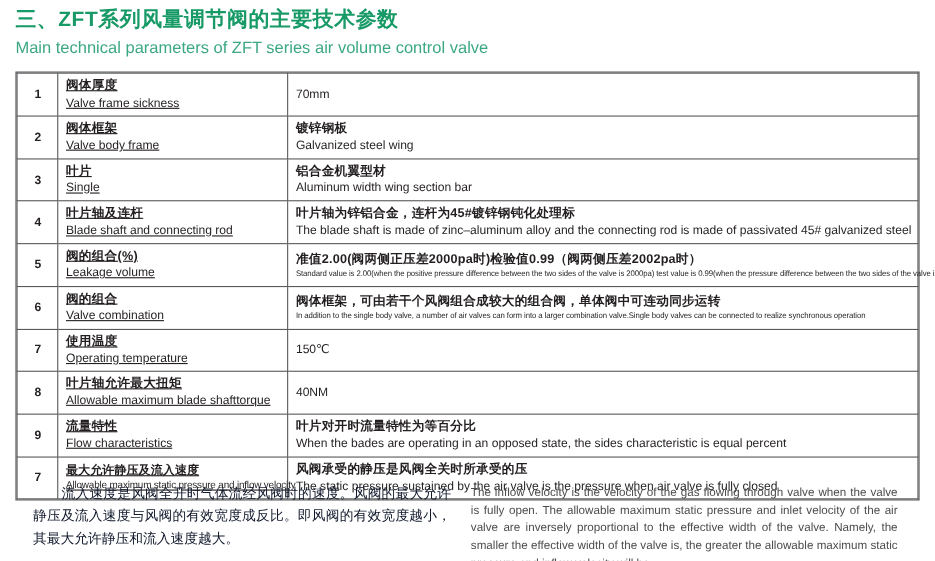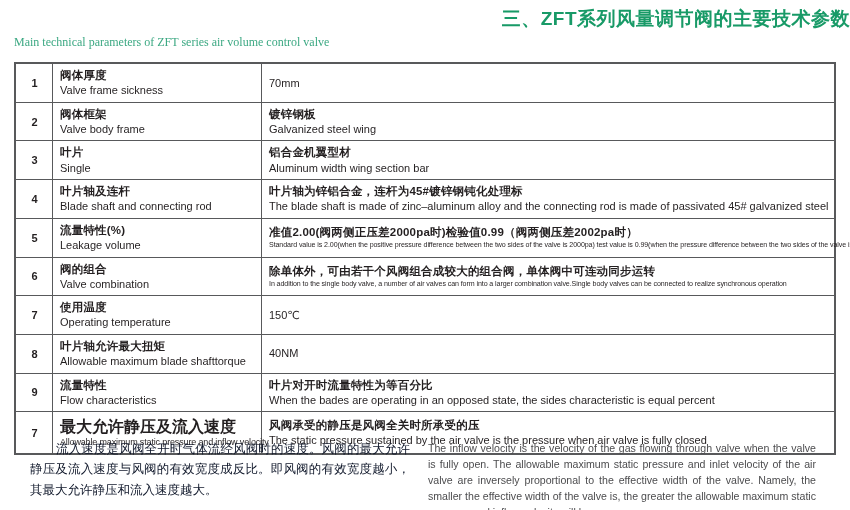--- a/index.html
+++ b/index.html
@@ -21,50 +21,48 @@
   .page-header {
     padding: 9px 0 0 14px;
   }
   .title-cn {
     font-size: 19px;
     font-weight: bold;
     color: #189a67;
     letter-spacing: 0.5px;
     line-height: 1.1;
     white-space: nowrap;
-    text-align: right;
   }
   .title-en {
     margin-top: 6px;
-    font-size: 12px;
+    font-size: 15px;
     color: #3ba882;
     line-height: 1.1;
     white-space: nowrap;
-    font-family: Liberation Serif, serif;
   }
 
   
   .table-wrap {
     margin: 13px 0 0 14px;
     width: 822px;
     border: 1px solid #58595b;
     box-sizing: border-box;
   }
   table.spec {
     width: 100%;
     border-collapse: collapse;
     table-layout: fixed;
   }
   table.spec td {
     border: 1px solid #58595b;
     vertical-align: middle;
     padding: 0;
   }
   td.col-idx { width: 36px; }
-  td.col-item { width: 208px; }
+  td.col-item { width: 208px; text-decoration: underline; }
   td.col-val { width: auto; }
 
   .cell {
     padding: 4px 6px 4px 7px;
   }
   .idx {
     text-align: center;
     font-size: 11px;
     font-weight: bold;
     color: #231f20;
@@ -88,21 +86,21 @@
     transform: scaleX(0.96);
     transform-origin: left center;
     letter-spacing: -0.1px;
   }
   .en.small {
     font-size: 9px;
     line-height: 1.3;
     letter-spacing: -0.15px;
   }
   .cn.cn-sm {
-    font-size: 16px;
+    font-size: 11px;
     letter-spacing: 0px;
   }
 
   
   .notes {
     position: absolute;
     left: 0;
     top: 437px;
     width: 850px;
     display: flex;
@@ -205,21 +203,21 @@
               <div class="en">The blade shaft is made of zinc–aluminum alloy and the connecting rod is made of passivated 45# galvanized steel</div>
             </div>
           </td>
         </tr>
         <tr>
           <td class="col-idx">
             <div class="cell idx">5</div>
           </td>
           <td class="col-item">
             <div class="cell">
-              <div class="cn">流量特性(%)</div>
+              <div class="cn">阀的组合(%)</div>
               <div class="en">Leakage volume</div>
             </div>
           </td>
           <td class="col-val">
             <div class="cell">
               <div class="cn">准值2.00(阀两侧正压差2000pa时)检验值0.99（阀两侧压差2002pa时）</div>
               <div class="en tiny">Standard value is 2.00(when the positive pressure difference between the two sides of the valve is 2000pa) test value is 0.99(when the pressure difference between the two sides of the valve is 2002pa)</div>
             </div>
           </td>
         </tr>
@@ -228,21 +226,21 @@
             <div class="cell idx">6</div>
           </td>
           <td class="col-item">
             <div class="cell">
               <div class="cn">阀的组合</div>
               <div class="en">Valve combination</div>
             </div>
           </td>
           <td class="col-val">
             <div class="cell">
-              <div class="cn">除单体外，可由若干个风阀组合成较大的组合阀，单体阀中可连动同步运转</div>
+              <div class="cn">阀体框架，可由若干个风阀组合成较大的组合阀，单体阀中可连动同步运转</div>
               <div class="en tiny">In addition to the single body valve, a number of air valves can form into a larger combination valve.Single body valves can be connected to realize synchronous operation</div>
             </div>
           </td>
         </tr>
         <tr>
           <td class="col-idx">
             <div class="cell idx">7</div>
           </td>
           <td class="col-item">
             <div class="cell">

